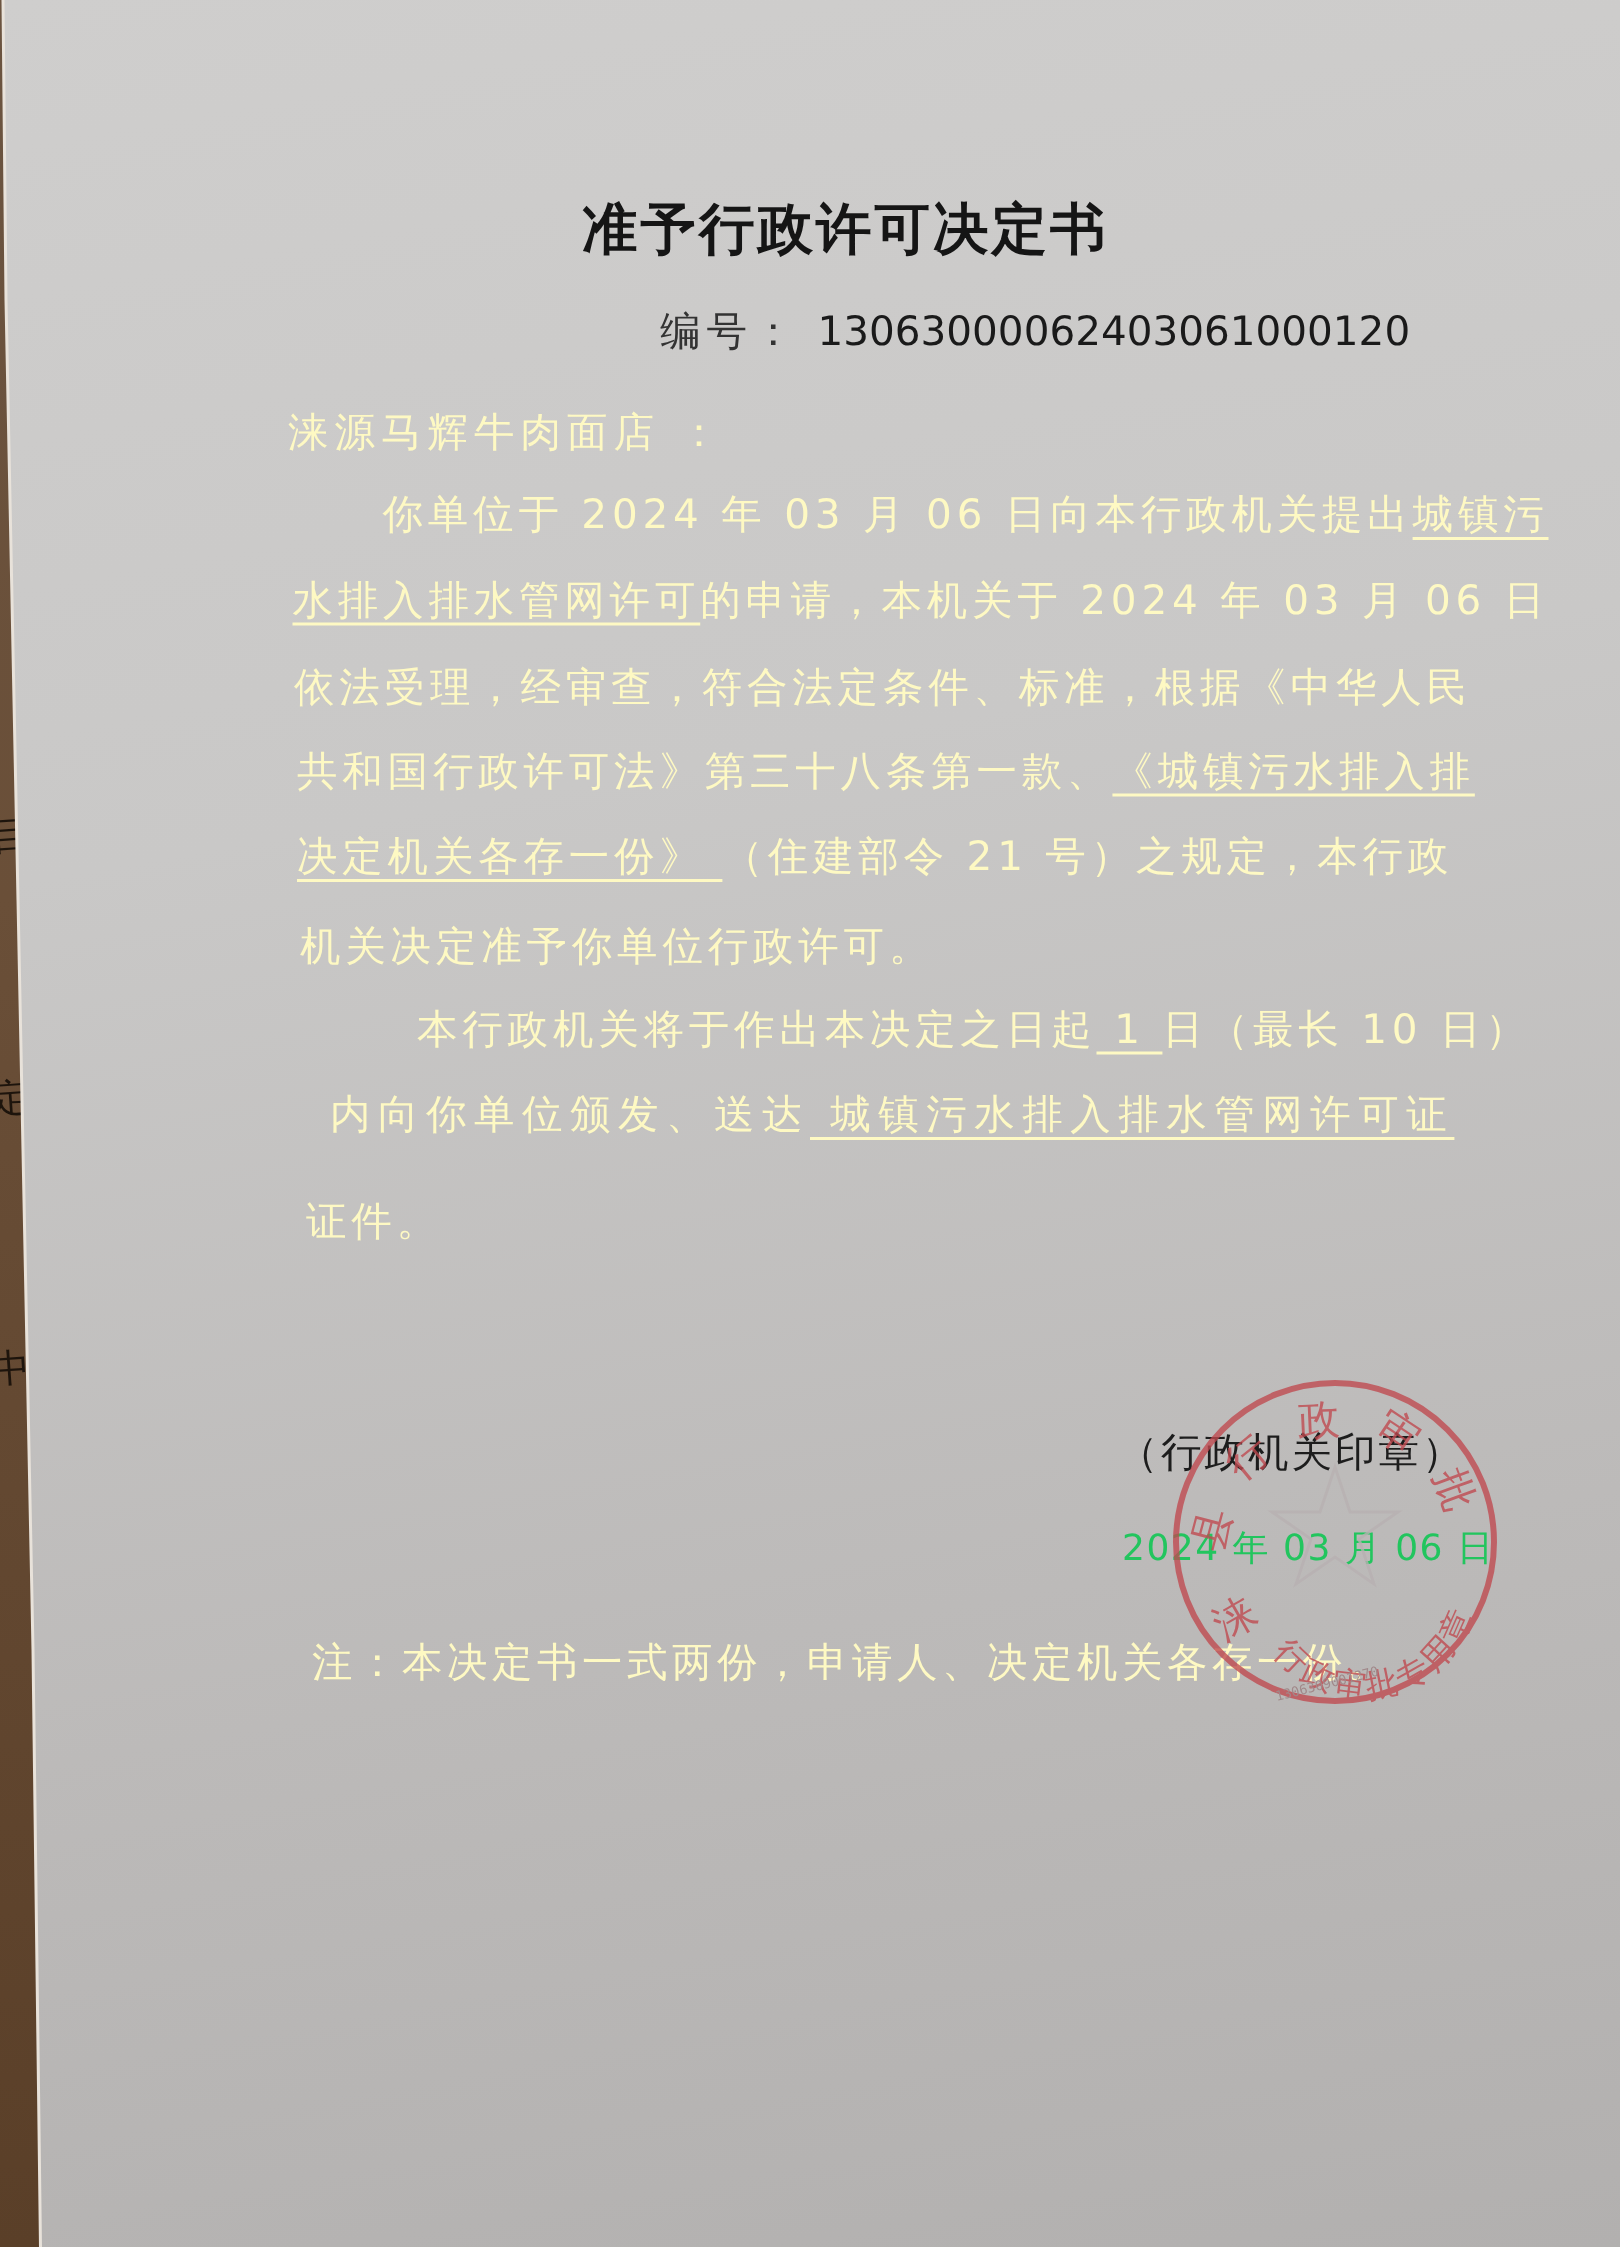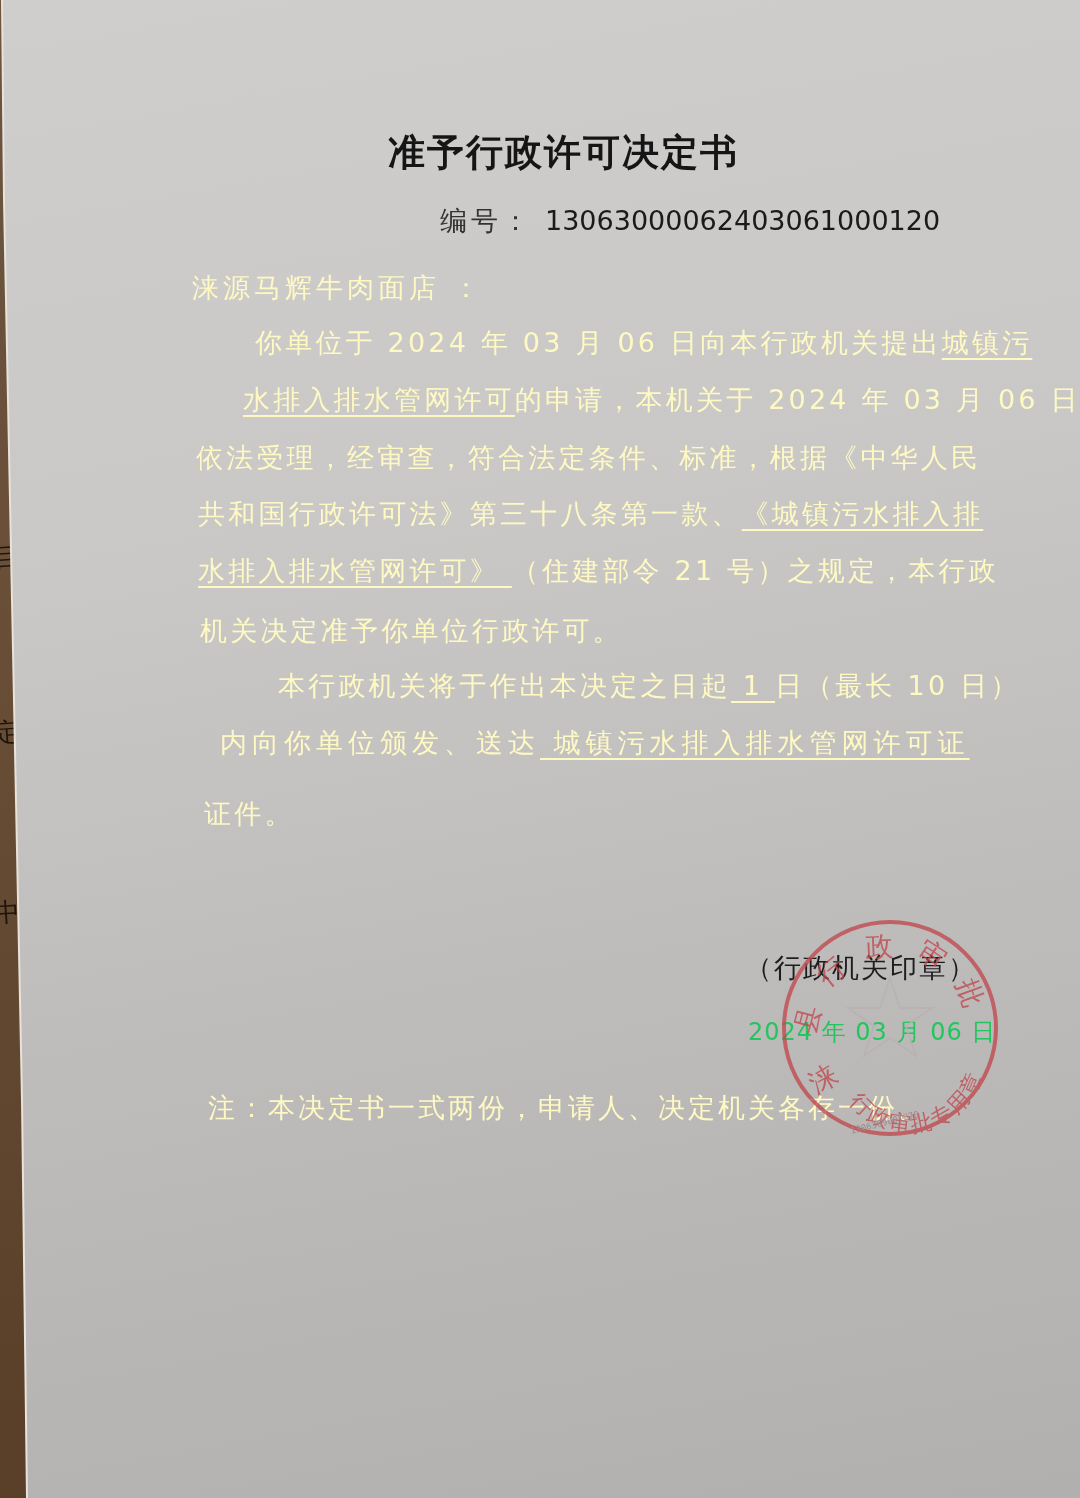--- a/index.html
+++ b/index.html
@@ -71,29 +71,29 @@
 
   <div class="docnum">
     <span class="label">编号：</span><span>13063000062403061000120</span>
   </div>
 
   <div class="line addressee">涞源马辉牛肉面店 ：</div>
 
   <div class="line" style="left:255px; top:325px;">
     <span>你单位于 2024 年 03 月 06 日向本行政机关提出</span><span class="u">城镇污</span>
   </div>
-  <div class="line" style="left:195px; top:382px;margin-left:48px;">
+  <div class="line" style="left:195px; top:382px;">
     <span class="u">水排入排水管网许可</span><span>的申请，本机关于 2024 年 03 月 06 日</span>
   </div>
   <div class="line" style="left:196px; top:440px;">依法受理，经审查，符合法定条件、标准，根据《中华人民</div>
   <div class="line" style="left:198px; top:496px;">
     <span>共和国行政许可法》第三十八条第一款、</span><span class="u">《城镇污水排入排</span>
   </div>
   <div class="line" style="left:198px; top:553px;">
-    <span class="u">水排入排水管网许可》 </span><span>（住建部令 21 号）之规定，本行政</span>
+    <span class="u">决定机关各存一份》 </span><span>（住建部令 21 号）之规定，本行政</span>
   </div>
   <div class="line" style="left:200px; top:613px;">机关决定准予你单位行政许可。</div>
 
   <div class="line" style="left:262px; top:668px;margin-left:16px;">
     <span>本行政机关将于作出本决定之日起</span><span class="u"> 1 </span><span>日（最长 10 日）</span>
   </div>
   <div class="line" style="left:220px; top:725px; letter-spacing:5px;">
     <span>内向你单位颁发、送达</span><span class="u"> 城镇污水排入排水管网许可证</span>
   </div>
   <div class="line" style="left:204px; top:796px;">证件。</div>

